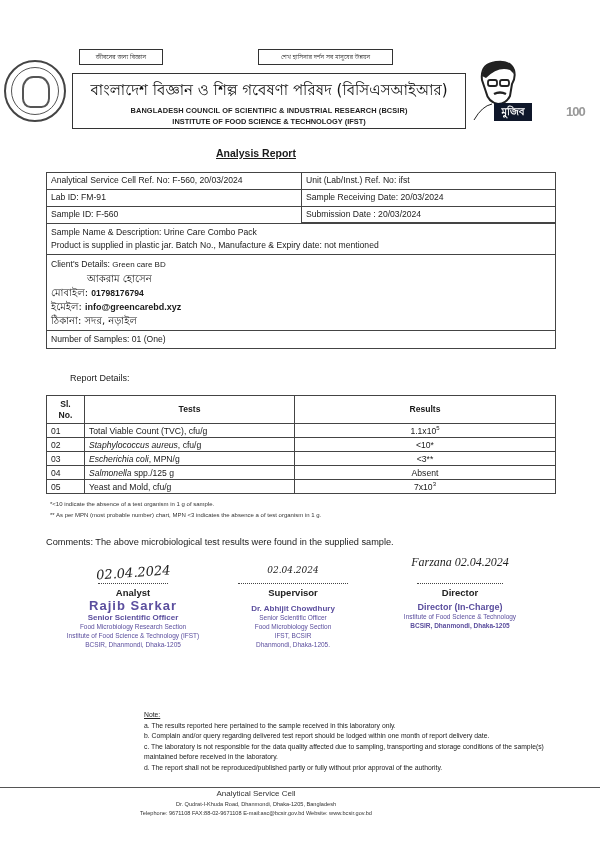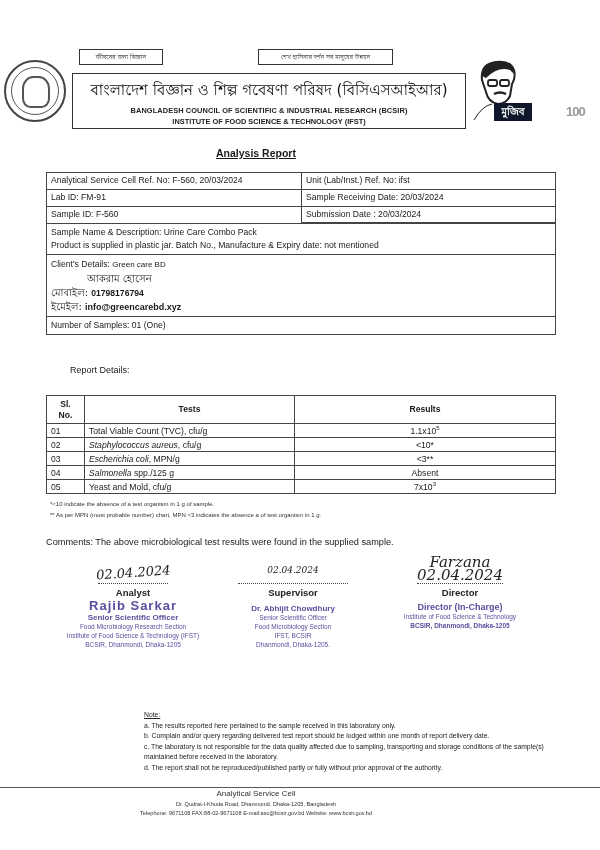--- a/index.html
+++ b/index.html
@@ -32,21 +32,21 @@
     .info .row:last-child { border-bottom: none; }
     .info .cl { width: 255px; border-right: 1px solid #444; padding: 2px 4px; }
     .info .cr { flex: 1; padding: 2px 4px; }
     .info .h16 { height: 16px; }
     .info .full { padding: 2px 4px; line-height: 13px; }
     .bn-small { font-family: "DejaVu Sans", sans-serif; font-size: 10px; }
     .client-line { line-height: 14px; }
     .arial { font-family: "Liberation Sans", sans-serif; }
 
     
-    .rd-label { position: absolute; left: 46px; top: 365px; font-size: 9px; padding-left: 24px; }
+    .rd-label { position: absolute; left: 46px; top: 373px; font-size: 9px; padding-left: 24px; }
     .tests { position: absolute; left: 46px; top: 395px; width: 510px; border-collapse: collapse; font-size: 8.6px; }
     .tests th, .tests td { border: 1px solid #444; padding: 1px 4px; height: 14px; }
     .tests th { font-weight: bold; text-align: center; height: 28px; line-height: 11px; }
     .tests .c1 { width: 38px; }
     .tests .c2 { width: 210px; }
     .tests td.res { text-align: center; }
     .it { font-style: italic; }
     .fn { position: absolute; left: 50px; font-size: 6px; color: #333; }
 
     .comments { position: absolute; left: 46px; top: 537px; font-size: 9.2px; }
@@ -120,20 +120,21 @@
       <div>Sample Name &amp; Description: Urine Care Combo Pack</div>
       <div>Product is supplied in plastic jar. Batch No., Manufacture &amp; Expiry date: not mentioned</div>
     </div>
   </div>
   <div class="row">
     <div class="full" style="width:100%;">
       <div class="client-line"><span>Client's Details: </span><span class="arial" style="font-size:8px;">Green care BD</span></div>
       <div class="client-line bn-small" style="padding-left:36px;">আকরাম হোসেন</div>
       <div class="client-line"><span class="bn-small">মোবাইল: </span><span class="arial" style="font-weight:bold;font-size:8.6px;">01798176794</span></div>
       <div class="client-line"><span class="bn-small">ইমেইল: </span><span class="arial" style="font-weight:bold;font-size:9px;">info@greencarebd.xyz</span></div>
+      <div class="client-line bn-small">ঠিকানা: সদর, নড়াইল</div>
     </div>
   </div>
   <div class="row">
     <div class="full">Number of Samples: 01 (One)</div>
   </div>
 </div>
 
 <div class="rd-label">Report Details:</div>
 <table class="tests">
   <thead>
@@ -196,21 +197,21 @@
   <div class="stamp" style="margin-top:6px;">
     <div class="s2">Dr. Abhijit Chowdhury</div>
     <div class="s3">Senior Scientific Officer</div>
     <div class="s3">Food Microbiology Section</div>
     <div class="s3">IFST, BCSIR</div>
     <div class="s3">Dhanmondi, Dhaka-1205.</div>
   </div>
 </div>
 
 <div class="sig" style="left:400px;top:553px;width:120px;">
-  <div class="scrawl" style="font-size:15px;line-height:13px;padding-top:3px;">Farzana  02.04.2024</div>
+  <div class="scrawl" style="font-size:12px;line-height:13px;padding-top:3px;font-family:Liberation Serif, serif;">Farzana  02.04.2024</div>
   <div class="dots" style="width:86px;"></div>
   <div class="role">Director</div>
   <div class="stamp" style="margin-top:5px;">
     <div class="s2" style="font-size:9px;">Director (In-Charge)</div>
     <div class="s3">Institute of Food Science &amp; Technology</div>
     <div class="s3" style="font-weight:bold;">BCSIR, Dhanmondi, Dhaka-1205</div>
   </div>
 </div>
 
 <div class="note">

